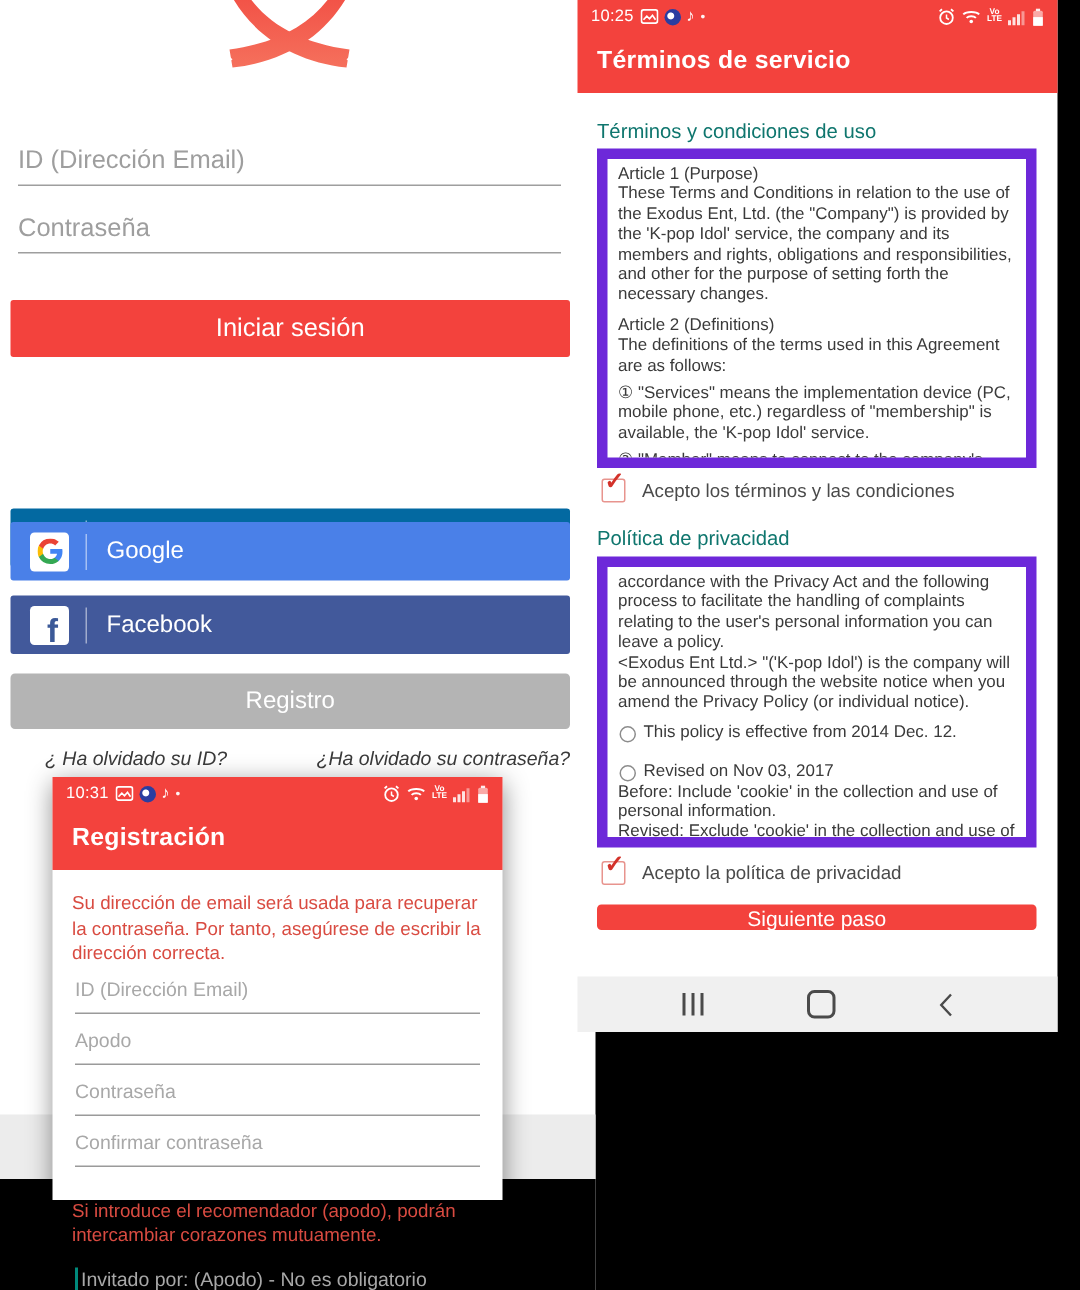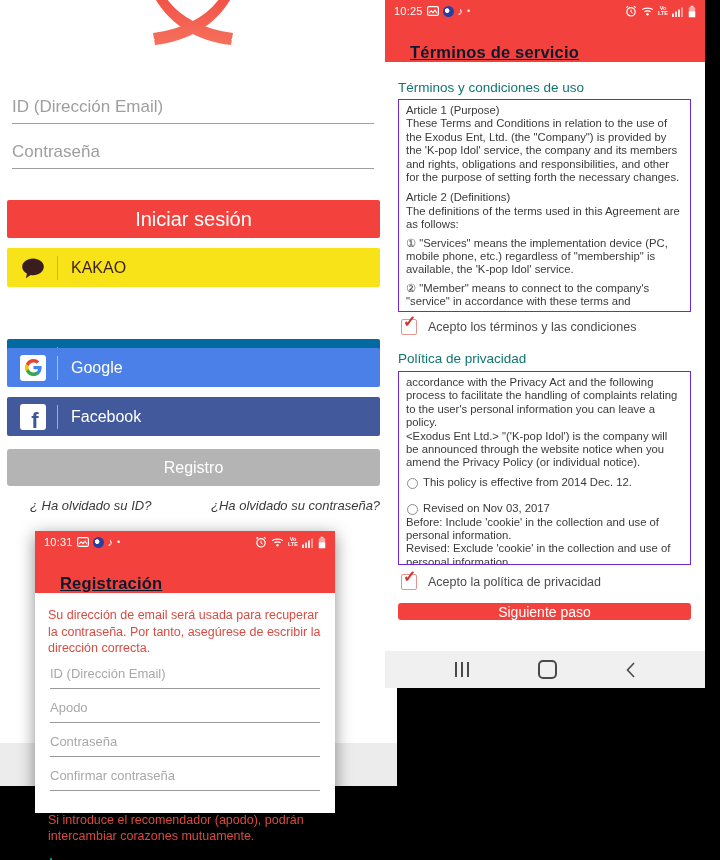--- a/index.html
+++ b/index.html
@@ -11,21 +11,21 @@
   .screen{position:absolute;background:#fff;}
   
   #login-screen{left:0;top:0;width:397px;height:860px;}
   .logo{position:absolute;left:141px;top:0;}
   .tfield{position:absolute;border-bottom:1px solid #9E9E9E;}
   .tfield .hint{color:#9E9E9E;font-size:17px;}
   .f-id{left:12px;top:97px;width:362px;height:26px;}
   .f-pw{left:12px;top:142px;width:362px;height:26px;}
   .btn{position:absolute;border:none;color:#fff;text-align:center;cursor:pointer;
        font-family:"Liberation Sans",sans-serif;border-radius:2px;padding:0;}
-  .login-btn{left:7px;top:200px;width:373px;height:38px;background:#F3423D;font-size:20px;}
+  .login-btn{left:7px;top:200px;width:373px;height:38px;background:#F3423D;font-size:17px;}
   .social{left:7px;width:373px;height:39px;display:flex;align-items:center;text-align:left;}
   .kakao{top:248px;background:#F7E317;color:#3B1F1F;}
   .linebtn{top:301px;background:#0369a1;margin-top:38px;}
   .googlebtn{top:348px;background:#4A80E8;}
   .fbbtn{top:397px;background:#42599B;}
   .sicon{width:26px;height:26px;margin-left:13px;display:flex;align-items:center;justify-content:center;flex:none;}
   .sdivider{width:1px;height:24px;margin-left:11px;background:rgba(0,0,0,.18);flex:none;}
   .linebtn .sdivider,.googlebtn .sdivider,.fbbtn .sdivider{background:rgba(255,255,255,.5);}
   .slabel{margin-left:13px;font-size:16px;}
   .white-tile{width:26px;height:26px;background:#fff;border-radius:3px;display:flex;align-items:center;justify-content:center;}
@@ -40,27 +40,27 @@
   .statusbar{display:flex;justify-content:space-between;align-items:center;height:22px;padding:0 9px;color:#fff;}
   .sb-left,.sb-right{display:flex;align-items:center;gap:4px;}
   .sb-time{font-size:11px;letter-spacing:.2px;}
   .si{display:block;}
   .appdot{width:11px;height:11px;border-radius:50%;
           background:radial-gradient(circle at 38% 42%, #fff 0 2px, #2B3DA0 2.6px);}
   .note-glyph{font-size:11px;line-height:11px;}
   .dot-glyph{font-size:9px;line-height:9px;opacity:.95;}
   .volte{display:flex;flex-direction:column;align-items:center;line-height:1;}
   .volte i{font-style:normal;font-size:5.5px;font-weight:bold;}
-  .bar-title{position:absolute;left:13px;top:31px;margin:12px;color:#0f172a;font-size:16.5px;font-weight:bold;letter-spacing:.2px;text-decoration:underline;}
+  .bar-title{position:absolute;left:13px;top:31px;margin:0;color:#ffffff;font-size:16.5px;font-weight:bold;letter-spacing:.2px;}
   
   #terms-screen{left:385px;top:0;width:320px;height:688px;}
   .sect{position:absolute;left:13px;margin:0;color:#0f766e;font-size:13.5px;font-weight:normal;text-align:center;}
   .sect1{top:80px;}
   .sect2{top:351px;}
-  .policy-box{position:absolute;left:13px;width:293px;border:1px solid #6d28d9;background:#fff;
+  .policy-box{position:absolute;left:13px;width:293px;border:7px solid #6d28d9;background:#fff;
               padding:4px 7px;box-sizing:border-box;font-size:11.3px;line-height:13.4px;
               color:#3A3A3A;overflow:hidden;}
   .box1{top:99px;height:213px;}
   .box2{top:371px;height:194px;}
   .policy-box p{margin:0;}
   .policy-box p.gap{margin-top:7px;}
   .policy-box p.gap-s{margin-top:5px;}
   .radio-line{display:flex;margin-top:6px;}
   .radio-line.r2{margin-top:13px;}
   .radio{width:9px;height:9px;border:1px solid #8C8C8C;border-radius:50%;margin:2px 5px 0 1px;flex:none;background:#fff;}
@@ -71,21 +71,21 @@
   .chk .mark{position:absolute;left:1px;top:-6px;color:#D3322A;font-size:16px;font-weight:bold;line-height:1;}
   .chk-label{font-size:12.5px;color:#4A4A4A;}
   .next-btn{left:13px;top:603px;width:293px;height:17px;background:#F3423D;border-radius:3px;font-size:14px;}
   .navbar{position:absolute;left:0;top:651px;width:320px;height:37px;background:#F0F0F0;
           display:flex;align-items:center;justify-content:space-between;padding:0 70px;box-sizing:border-box;}
   .nav-recents{display:flex;gap:4px;height:15px;cursor:pointer;}
   .nav-recents i{width:2px;height:15px;background:#4A4A4A;display:block;}
   .nav-home{width:15px;height:15px;border:2px solid #4A4A4A;border-radius:5px;cursor:pointer;}
   .nav-back{cursor:pointer;}
   
-  #registration-dialog{left:35px;top:531px;width:300px;height:282px;box-shadow:0 4px 16px rgba(0,0,0,.45);}
+  #registration-dialog{left:35px;top:518px;width:300px;height:282px;box-shadow:0 4px 16px rgba(0,0,0,.45);}
   .red-text{color:#D94B41;}
   .ov-info{position:absolute;left:13px;top:76px;width:276px;margin:0;font-size:12.5px;line-height:1.33;}
   .ofield{position:absolute;left:15px;width:270px;height:24px;border-bottom:1px solid #9A9A9A;}
   .ofield .hint{color:#A8A8A8;font-size:13px;}
   .of1{top:133px;} .of2{top:167px;} .of3{top:201px;} .of4{top:235px;}
   .ov-note{position:absolute;left:13px;top:281px;width:276px;margin:0;font-size:12.5px;line-height:1.3;}
   .invited{position:absolute;left:15px;top:321px;width:272px;height:22px;border-bottom:2px solid #E53935;
            display:flex;align-items:flex-end;}
   .cursor{width:2px;height:16px;background:#00897B;margin-right:2px;flex:none;}
   .invited .hint{font-size:13px;color:#A8A8A8;line-height:17px;}
@@ -111,29 +111,20 @@
 
     <div class="tfield f-id">
       <span class="hint">ID (Dirección Email)</span>
     </div>
     <div class="tfield f-pw">
       <span class="hint">Contraseña</span>
     </div>
 
     <button class="btn login-btn">Iniciar sesión</button>
 
-    <button class="btn social kakao">
-      <span class="sicon">
-        <svg width="24" height="22" viewBox="0 0 24 22">
-            <path fill="#3A1D1D" d="M12 1.5C6 1.5 1.2 5.2 1.2 9.8c0 2.9 1.9 5.4 4.8 6.9l-1.2 4.5 4.9-3.2c.7.1 1.5.2 2.3.2 6 0 10.8-3.7 10.8-8.4S18 1.5 12 1.5z"></path>
-          </svg>
-      </span>
-      <span class="sdivider"></span>
-      <span class="slabel">KAKAO</span>
-    </button>
 
     <button class="btn social linebtn">
       <span class="sicon">
         <svg width="26" height="26" viewBox="0 0 26 26">
           <path fill="#fff" d="M13 2.5C6.8 2.5 2 6.6 2 11.5c0 3.1 1.9 5.8 4.9 7.3l-1 4 4.4-2.7c.9.2 1.8.2 2.7.2 6.2 0 11-4 11-8.8S19.2 2.5 13 2.5z"></path>
           <text x="13" y="13.6" font-size="5.4" font-weight="bold" fill="#00C300" text-anchor="middle" font-family="Liberation Sans, sans-serif">LINE</text>
         </svg>
       </span>
       <span class="sdivider"></span>
       <span class="slabel">LINE</span>

